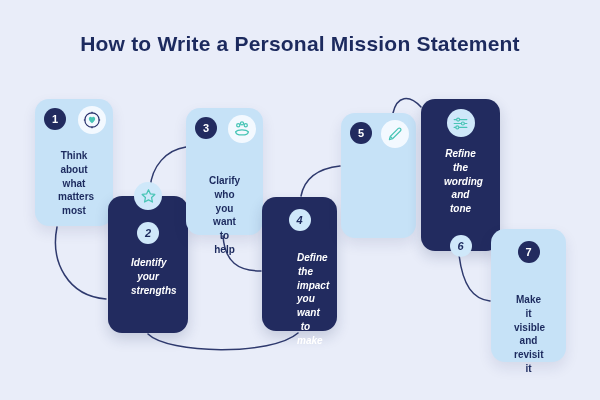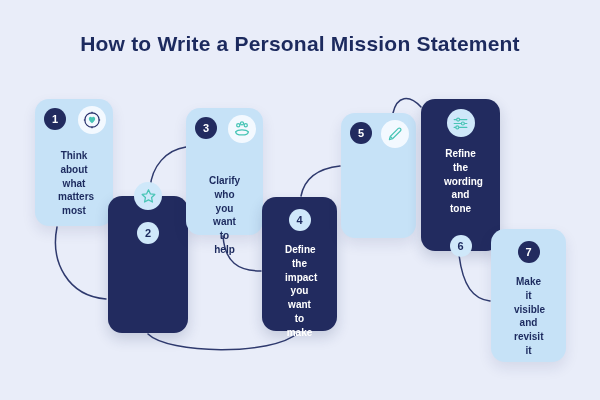--- a/index.html
+++ b/index.html
@@ -4,21 +4,21 @@
 <style>
   * { box-sizing: border-box; margin: 0; padding: 0; }
   html,body { background:#e9edf9; }
   body { font-family: "Liberation Sans", sans-serif; }
   .canvas { position:relative; width:600px; height:400px; background:#e9edf9; overflow:hidden; }
   .title { position:absolute; top:32px; left:0; width:100%; text-align:center;
            font-size:21px; font-weight:bold; color:#1c2a5e; letter-spacing:.2px; }
   .connectors { position:absolute; top:0; left:0; z-index:1; }
   .card { position:absolute; border-radius:14px; z-index:2; }
   .card.light { background:#c6e2f7; color:#1c2a5e; box-shadow:0 6px 14px rgba(28,42,94,.10); }
-  .card.dark  { background:#222b5f; color:#ffffff; box-shadow:0 6px 14px rgba(28,42,94,.18); }
+  .card.dark  { background:#222b5f; color:#ffffff; box-shadow:0 6px 14px rgba(28,42,94,.18);font-style:italic; }
   .badge { position:absolute; width:22px; height:22px; border-radius:50%;
            display:flex; align-items:center; justify-content:center;
            font-size:11px; font-weight:bold; z-index:3; }
   .badge.b-dark  { background:#222b5f; color:#fff; }
   .badge.b-light { background:#cfe8fa; color:#1c2a5e; }
   .icon-circle { position:absolute; width:28px; height:28px; border-radius:50%;
                  background:#f3f9ff; display:flex; align-items:center; justify-content:center; z-index:3; }
   .card.dark .icon-circle { background:#cfe8fa; }
   .corner-left  { top:9px; left:9px; }
   .corner-right { top:7px; right:7px; }
@@ -29,24 +29,24 @@
   .c1 { left:35px;  top:99px;  width:78px; height:127px; }
   .c2 { left:108px; top:196px; width:80px; height:137px; }
   .c3 { left:186px; top:108px; width:77px; height:127px; }
   .c4 { left:262px; top:197px; width:75px; height:134px; }
   .c5 { left:341px; top:113px; width:75px; height:125px; }
   .c6 { left:421px; top:99px;  width:79px; height:152px; }
   .c7 { left:491px; top:229px; width:75px; height:133px; }
   .c1 .card-label { top:50px; }
   .c2 .card-label { top:60px; }
   .c3 .card-label { top:66px; }
-  .c4 .card-label { top:46px; }
+  .c4 .card-label { top:54px;margin-left:12px; }
   .c5 .card-label { top:50px; }
   .c6 .card-label { top:48px; }
-  .c7 .card-label { top:46px;text-align:center; }
+  .c7 .card-label { top:64px;text-align:center; }
   .c2 .icon-circle { top:-14px; }
   .c2 .badge { top:26px; }
   .c4 .badge { top:12px; }
   .c6 .icon-circle { top:10px; }
   .c6 .badge { bottom:-6px; }
   .c7 .badge { top:12px; }
 </style>
 </head>
 <body>
 
@@ -76,20 +76,21 @@
     <div class="card-label">Think about what matters most</div>
   </div>
 
   <div class="card dark c2">
     <div class="icon-circle center-h">
       <svg viewBox="0 0 24 24" width="19" height="19">
         <path d="M12 3.5 l2.47 5.26 5.53 .7 -4.1 3.9 1.08 5.64 L12 16.2 l-4.98 2.8 1.08-5.64 -4.1-3.9 5.53-.7 Z" fill="none" stroke="#49c5b6" stroke-width="1.6" stroke-linejoin="round"></path>
       </svg>
     </div>
     <div class="badge b-light center-h">2</div>
+    <div class="card-label">Identify your strengths</div>
   </div>
 
   <div class="card light c3">
     <div class="badge b-dark corner-left">3</div>
     <div class="icon-circle corner-right">
       <svg viewBox="0 0 24 24" width="20" height="20" fill="none" stroke="#49c5b6" stroke-width="1.5" stroke-linecap="round">
         <circle cx="7.5" cy="7.5" r="1.9"></circle>
         <circle cx="16.5" cy="7.5" r="1.9"></circle>
         <circle cx="12" cy="5.2" r="1.9"></circle>
         <path d="M4.5 15.5 c2.5-3.2 12.5-3.2 15 0"></path>

